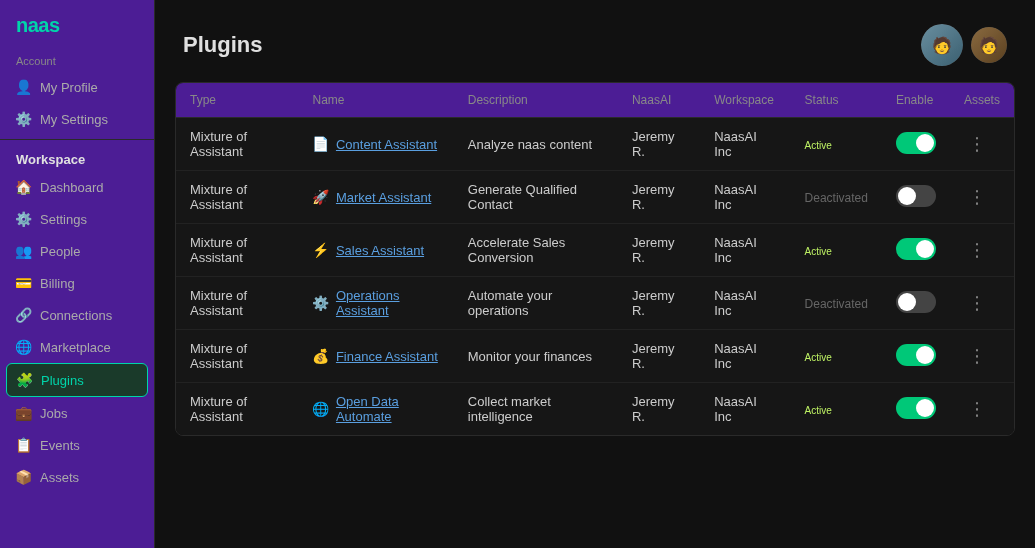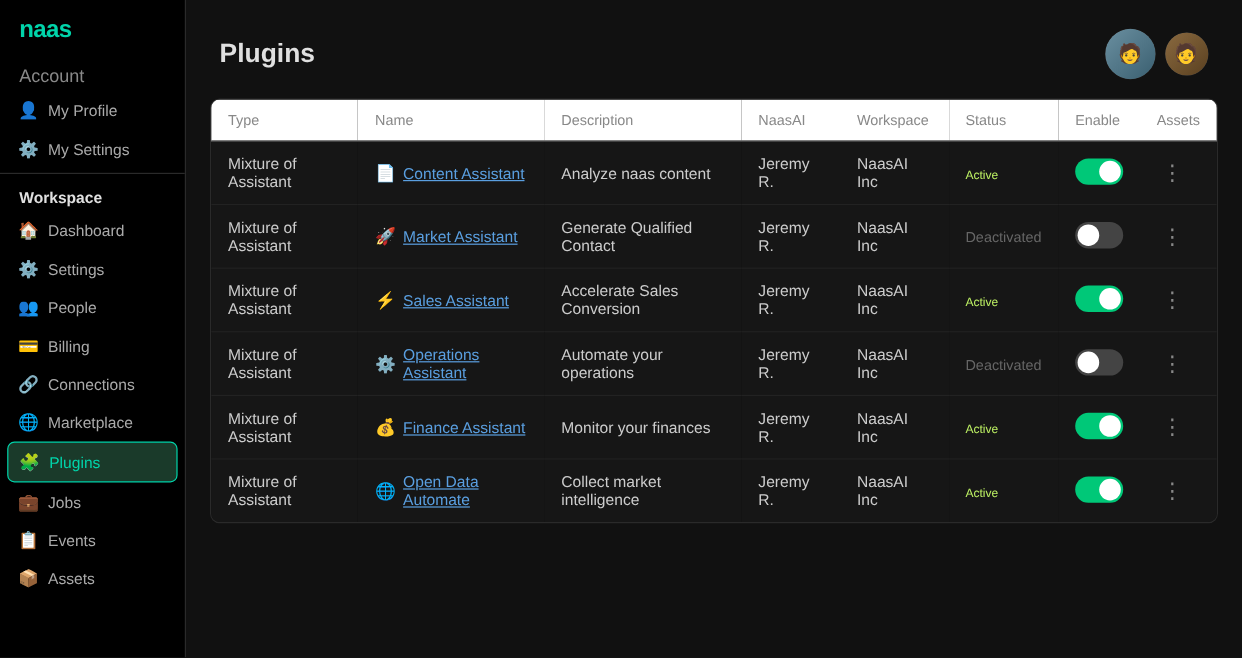--- a/index.html
+++ b/index.html
@@ -10,41 +10,41 @@
       width: 1035px;
       height: 548px;
       overflow: hidden;
       display: flex;
     }
 
     
     .sidebar {
       width: 155px;
       min-width: 155px;
-      background: #000000;
+      background: #4c1d95;
       height: 548px;
       display: flex;
       flex-direction: column;
       border-right: 1px solid #2a2a2a;
       padding: 0;
     }
 
     .sidebar-logo {
       padding: 14px 16px 10px;
     }
 
     .logo-text {
       font-size: 20px;
       font-weight: 700;
       color: #00d4aa;
       letter-spacing: -0.5px;
     }
 
     .sidebar-section-label {
-      font-size: 15px;
+      font-size: 11px;
       color: #888;
       padding: 8px 16px 4px;
       font-weight: 500;
     }
 
     .sidebar-item {
       display: flex;
       align-items: center;
       gap: 8px;
       padding: 8px 16px;
@@ -164,21 +164,21 @@
       overflow: hidden;
     }
 
     table {
       width: 100%;
       border-collapse: collapse;
       font-size: 13px;
     }
 
     thead tr {
-      background: #ffffff;
+      background: #4c1d95;
       border-bottom: 1px solid #2a2a2a;
     }
 
     thead th {
       padding: 10px 14px;
       text-align: left;
       font-weight: 500;
       color: #888;
       font-size: 12px;
     }

